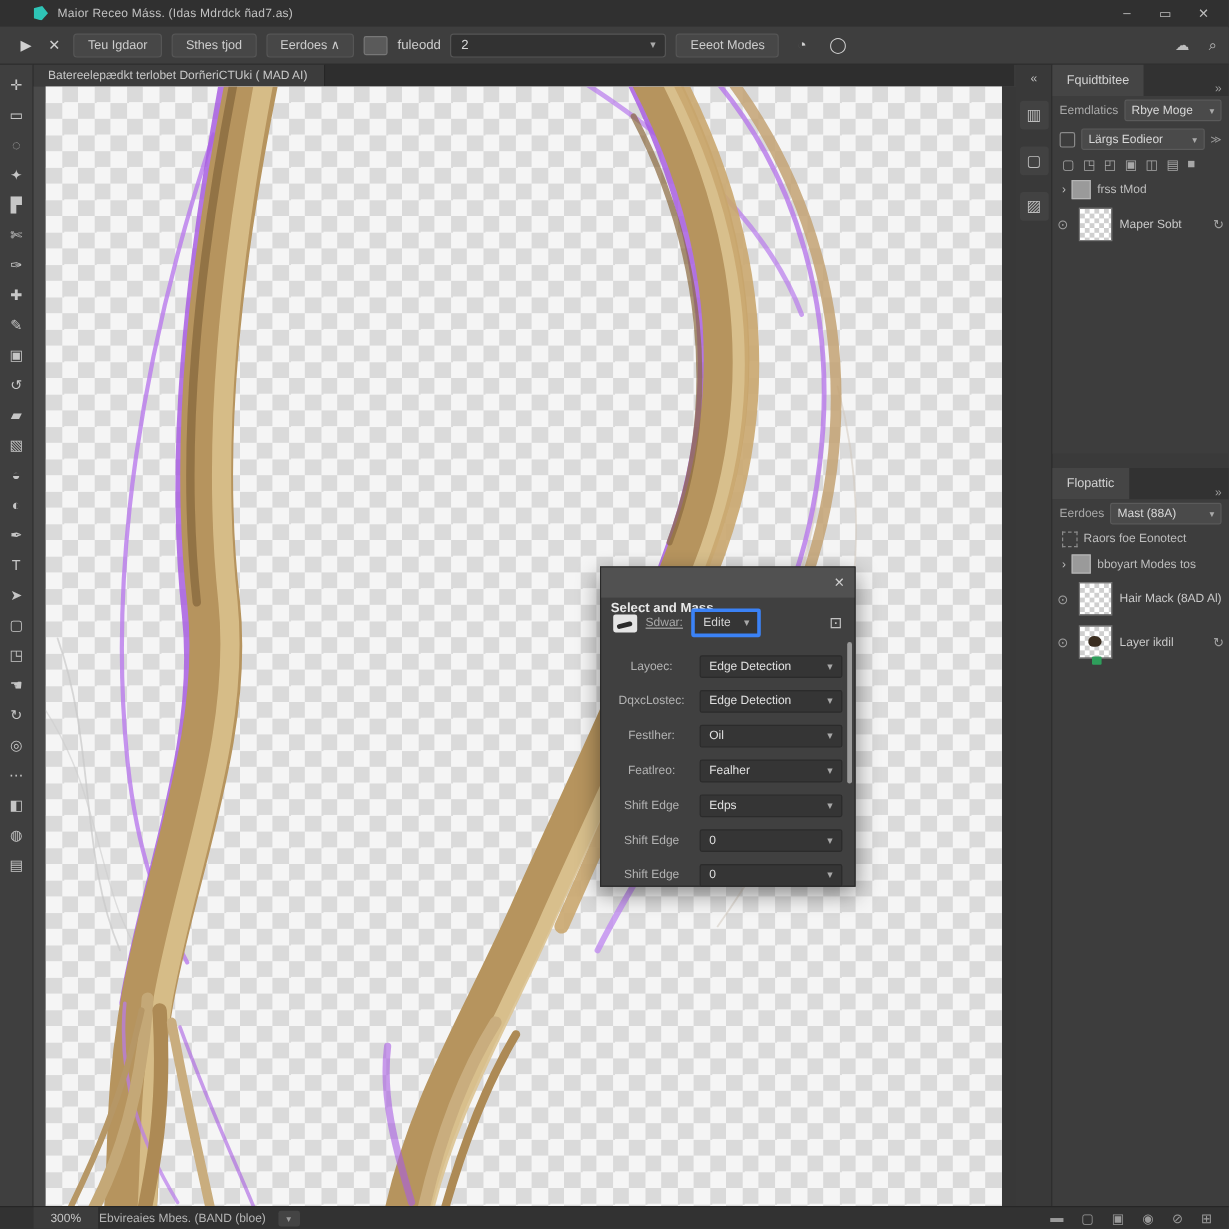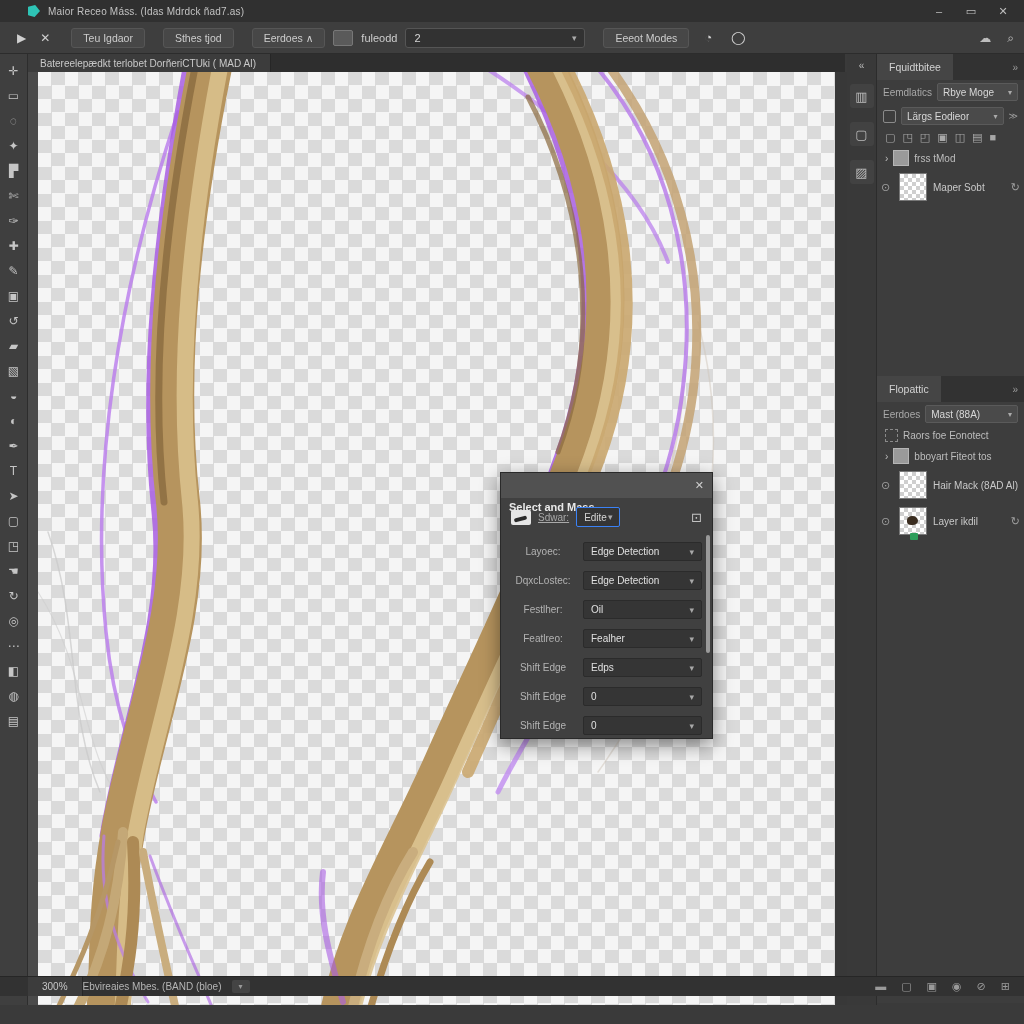--- a/index.html
+++ b/index.html
@@ -14,21 +14,21 @@
             clip-path:polygon(0 15%,60% 0,100% 50%,55% 100%,0 85%);}
   #win-title{color:#c2c2c2;font-size:10px;letter-spacing:.2px;}
   #win-controls{margin-left:auto;display:flex;gap:6px;margin-right:8px;}
   #win-controls span{width:26px;height:16px;display:flex;align-items:center;justify-content:center;
                      color:#bdbdbd;font-size:11px;}
   
   #optionsbar{left:0;top:22px;width:1024px;height:32px;background:#3e3e3e;border-bottom:1px solid #2c2c2c;
               display:flex;align-items:center;gap:8px;padding-left:14px;box-sizing:border-box;}
   .opt-ic{color:#d0d0d0;font-size:12px;padding:0 3px;}
   .opt-btn{background:#474747;border:1px solid #565656;border-radius:3px;color:#cdcdcd;
-           padding:3px 11px;font-size:10.5px;white-space:nowrap;margin-left:10px;}
+           padding:3px 11px;font-size:10.5px;white-space:nowrap;}
   .opt-select{background:#323232;border:1px solid #555;border-radius:3px;color:#d5d5d5;
               width:180px;height:20px;display:flex;align-items:center;padding:0 8px;box-sizing:border-box;}
   .opt-select .chev{margin-left:auto;font-size:9px;color:#aaa;}
   .round-ic{width:22px;height:22px;border:0;border-radius:50%;display:flex;align-items:center;
             justify-content:center;color:#cfcfcf;font-size:13px;}
   #opt-right{margin-left:auto;margin-right:10px;display:flex;gap:16px;color:#bdbdbd;font-size:12px;}
   .sample-ic{width:18px;height:14px;background:#5a5a5a;border:1px solid #777;border-radius:2px;}
   
   #tabbar{left:28px;top:54px;width:817px;height:18px;background:#2e2e2e;display:flex;align-items:flex-end;}
   #doc-tab{background:#3c3c3c;color:#c9c9c9;font-size:10px;padding:3px 14px 3px 12px;height:18px;
@@ -45,21 +45,21 @@
   #doc svg{position:absolute;left:0;top:0;}
   #canvas-vscroll{position:absolute;right:0;top:0;width:12px;height:933px;background:#383838;}
   
   #dockstrip{left:847px;top:54px;width:30px;height:951px;background:#393939;border-right:1px solid #2c2c2c;
              display:flex;flex-direction:column;align-items:center;padding-top:6px;box-sizing:border-box;gap:14px;}
   #dockstrip .tool-ic{width:24px;height:24px;display:flex;align-items:center;justify-content:center;
                       color:#bdbdbd;font-size:13px;background:#424242;border-radius:3px;}
   #dockstrip .tool-ic:first-child{background:none;height:10px;font-size:10px;}
   
   .panel{left:877px;width:147px;background:#3d3d3d;box-sizing:border-box;}
-  .panel-header{height:26px;background:#323232;display:flex;align-items:center;}
+  .panel-header{height:26px;background:#323232;display:flex;align-items:flex-end;}
   .panel-tab{background:#454545;color:#d2d2d2;font-size:10.5px;padding:5px 12px;height:26px;box-sizing:border-box;
              display:flex;align-items:center;}
   .panel-collapse{margin-left:auto;margin-right:6px;color:#9c9c9c;font-size:10px;}
   .prow{display:flex;align-items:center;padding:3px 6px;gap:5px;}
   .plabel{color:#a9a9a9;font-size:10px;white-space:nowrap;}
   .pselect{background:#4a4a4a;border:1px solid #5a5a5a;border-radius:2px;color:#d8d8d8;font-size:10px;
            height:18px;display:flex;align-items:center;padding:0 5px;box-sizing:border-box;flex:1;min-width:0;}
   .pselect span:first-child{overflow:hidden;text-overflow:ellipsis;white-space:nowrap;}
   .pselect .chev{margin-left:auto;font-size:8px;color:#aaa;}
   .icrow{display:flex;gap:7px;padding:3px 8px;}
@@ -82,31 +82,31 @@
   #dialog{left:500px;top:472px;width:211px;height:265px;background:#404040;border:1px solid #2a2a2a;
           box-shadow:0 6px 18px rgba(0,0,0,.45);}
   #dialog-header{height:25px;background:#515151;display:flex;align-items:center;padding:0 8px;}
   #dialog-title{color:#e8e8e8;font-size:11px;font-weight:bold;margin-top:43px;}
   #dialog-close{margin-left:auto;color:#cfcfcf;font-size:11px;}
   #view-row{display:flex;align-items:center;gap:7px;padding:9px 10px 4px 10px;}
   #view-tool{width:20px;height:15px;background:#e6e6e6;border-radius:2px;position:relative;flex-shrink:0;}
   #view-tool::after{content:"";position:absolute;left:3px;top:7px;width:13px;height:4px;background:#2b2b2b;
                     transform:rotate(-14deg);border-radius:2px;}
   #view-label{color:#a9a9a9;font-size:10px;text-decoration:underline;}
-  #view-select{background:#353535;border:1px solid #3b82f6;border-radius:2px;color:#d5d5d5;font-size:10px;
-               height:18px;display:flex;align-items:center;gap:1px;padding:0 7px;}
+  #view-select{background:#353535;border:3px solid #3b82f6;border-radius:2px;color:#d5d5d5;font-size:10px;
+               height:18px;display:flex;align-items:center;gap:11px;padding:0 7px;}
   #refine-ic{margin-left:auto;color:#c2c2c2;font-size:13px;}
   .drow{display:flex;align-items:center;padding:5px 10px;}
   .dlabel{width:64px;text-align:center;color:#b3b3b3;font-size:10px;padding-right:8px;flex-shrink:0;}
   .dfield{flex:1;background:#353535;border:1px solid #2b2b2b;border-radius:2px;color:#e0e0e0;font-size:10px;
           height:19px;display:flex;align-items:center;padding:0 7px;box-sizing:border-box;}
   .dfield .chev{margin-left:auto;font-size:9px;color:#a8a8a8;}
   #dialog-scroll{position:absolute;right:2px;top:62px;width:4px;height:118px;background:#9a9a9a;border-radius:2px;}
   
-  #statusbar{left:0;top:976px;width:1024px;height:19px;background:#323232;border-top:1px solid #262626;
+  #statusbar{left:0;top:1005px;width:1024px;height:19px;background:#323232;border-top:1px solid #262626;
              display:flex;align-items:center;}
   #zoom-box{background:#3c3c3c;border-right:1px solid #262626;color:#c7c7c7;font-size:10px;
             height:19px;display:flex;align-items:center;padding:0 14px;margin-left:28px;}
   #doc-info{color:#b5b5b5;font-size:10px;margin-left:0;}
   #info-chev{width:18px;height:13px;background:#444;border-radius:2px;margin-left:10px;display:flex;
              align-items:center;justify-content:center;color:#999;font-size:8px;}
   #footer-icons{margin-left:auto;margin-right:14px;display:flex;gap:15px;}
   #footer-icons .tool-ic{color:#9a9a9a;font-size:11px;}
 </style>
 </head>
@@ -259,40 +259,40 @@
     <span>frss tMod</span>
   </div>
   <div class="layer-row">
     <span class="eye">⊙</span>
     <span class="thumb"></span>
     <span class="layer-name">Maper Sobt</span>
     <span class="sync">↻</span>
   </div>
 </div>
 
-<div class="abs panel" style="top:376px;height:627px;">
+<div class="abs panel" style="top:390px;height:627px;">
   <div class="panel-header">
     <div class="panel-tab">Flopattic</div>
     <span class="panel-collapse">»</span>
   </div>
   <div class="prow">
     <span class="plabel">Eerdoes</span>
     <div class="pselect">
       <span>Mast (88A)</span>
       <span class="chev">▾</span>
     </div>
   </div>
   <div class="tree-row">
     <span class="dashbox"></span>
     <span>Raors foe Eonotect</span>
   </div>
   <div class="tree-row">
     <span>›</span>
     <span class="mini-thumb"></span>
-    <span>bboyart Fiteot tos</span>
+    <span>bboyart Modes tos</span>
   </div>
   <div class="layer-row">
     <span class="eye">⊙</span>
     <span class="thumb"></span>
     <span class="layer-name">Hair Mack (8AD Al)</span>
   </div>
   <div class="layer-row">
     <span class="eye">⊙</span>
     <span class="thumb blob">
         <span class="badge"></span>

